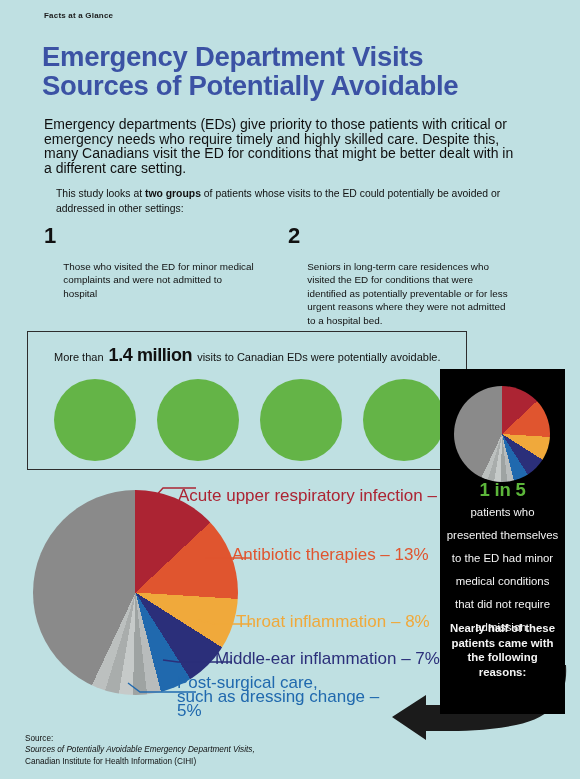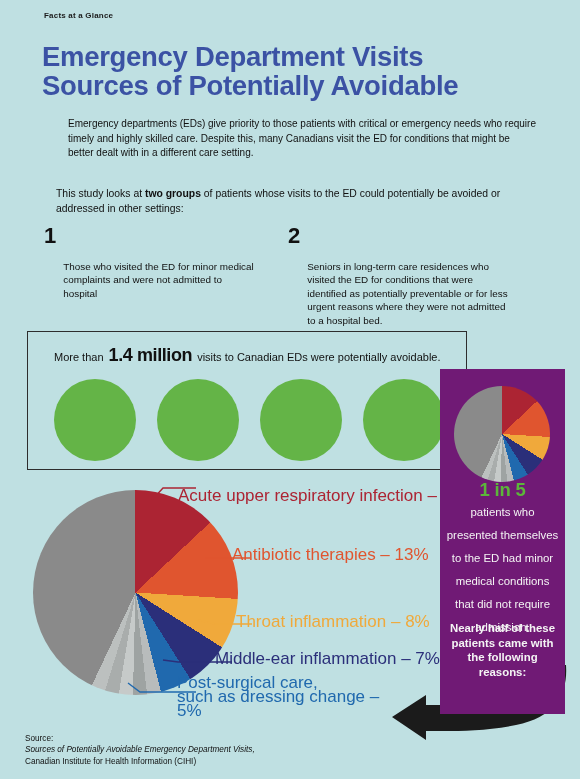--- a/index.html
+++ b/index.html
@@ -20,21 +20,21 @@
   }
   .title{
     position:absolute;left:42px;top:42px;width:510px;
     font-size:27.5px;line-height:29px;font-weight:bold;
     color:#3b52a4;letter-spacing:-.3px;
   }
   .title .l2{display:block;}
 
   .intro{
     position:absolute;left:44px;top:117px;width:470px;
-    font-size:10px;line-height:14.6px;color:#101010;margin-left:24px;
+    font-size:14px;line-height:14.6px;color:#101010;
   }
   .study{
     position:absolute;left:56px;top:187px;width:485px;
     font-size:10.4px;line-height:14.6px;color:#101010;
   }
   .study b{font-weight:bold;}
 
   
   .groups{position:absolute;left:44px;top:228px;width:500px;}
   .group{position:absolute;top:0;display:flex;gap:7px;}
@@ -56,21 +56,21 @@
     font-size:11px;color:#111;white-space:nowrap;
     display:flex;align-items:baseline;
   }
   .mbig{font-size:18px;font-weight:bold;color:#111;margin:0 5px;letter-spacing:-.4px;}
   .circles{position:absolute;left:26px;top:47px;display:flex;gap:21px;}
   .circ{width:82px;height:82px;border-radius:50%;background:#64b447;}
 
   
   .panel{
     position:absolute;left:440px;top:369px;width:125px;height:345px;
-    background:#701a75;
+    background:#000000;
   }
   .panel-pie{
     position:absolute;left:14px;top:17px;width:96px;height:96px;
     border-radius:50%;
   }
   .oneinfive{
     position:absolute;left:0;top:110px;width:125px;text-align:center;
     font-size:18.5px;font-weight:bold;color:#5cb63a;letter-spacing:-.2px;
   }
   .ptext{

